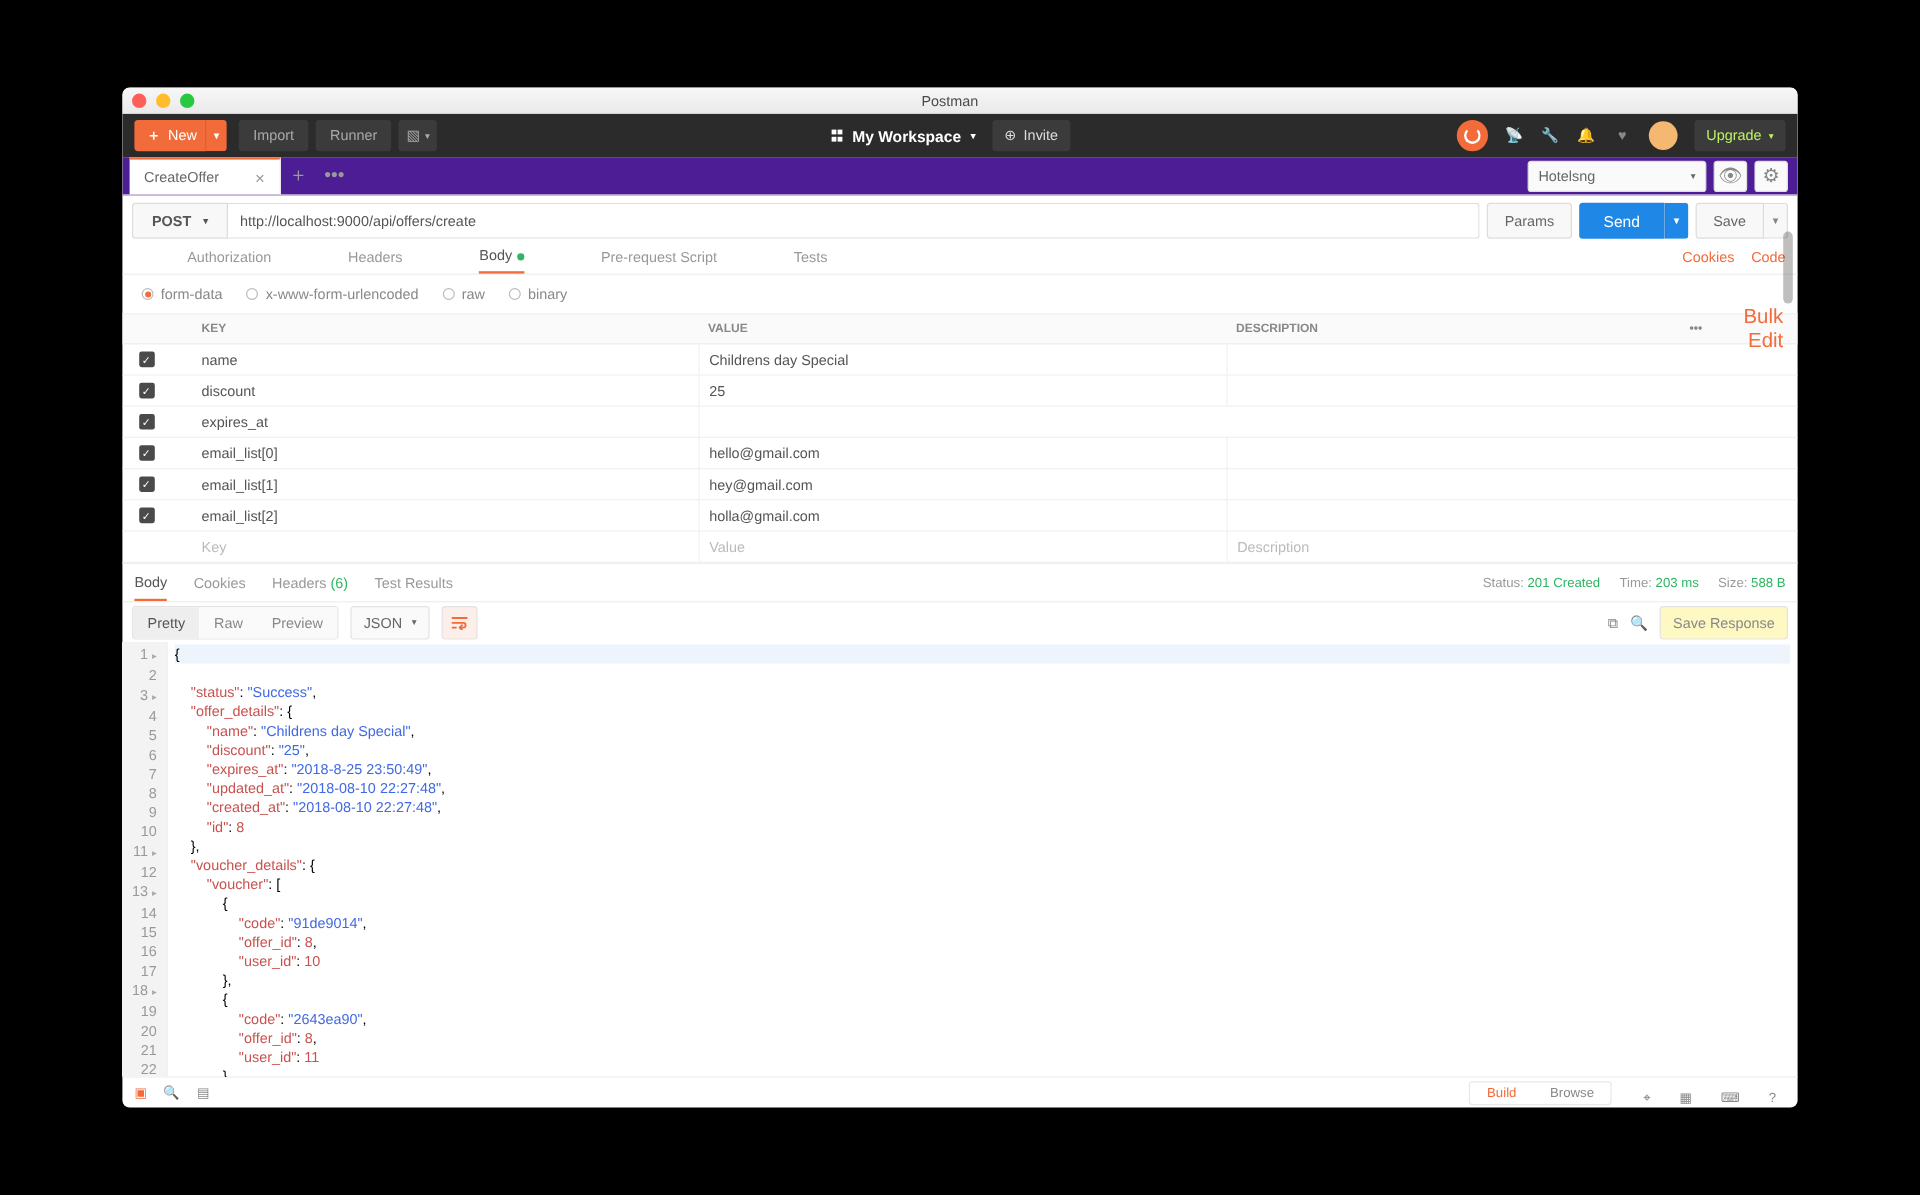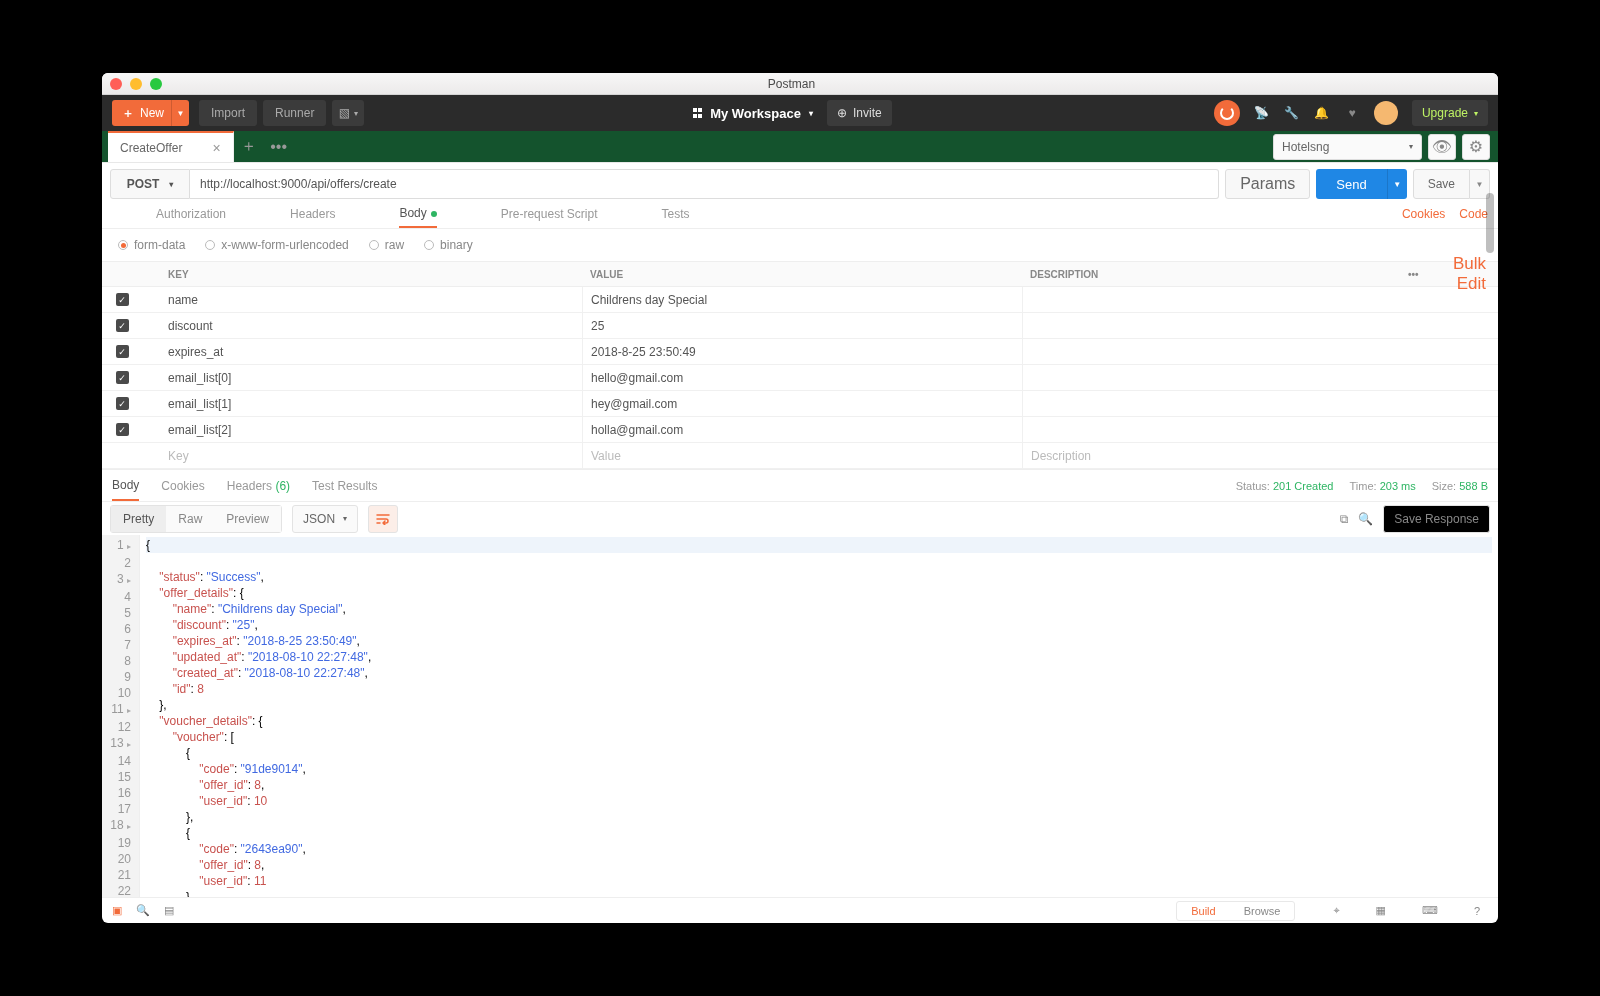--- a/index.html
+++ b/index.html
@@ -19,31 +19,31 @@
 .ws { display: flex; align-items: center; gap: 8px; font-weight: 600; color: #fff; font-size: 13px; }
 .ws .grid-icon { display: grid; grid-template-columns: repeat(2,4px); grid-template-rows: repeat(2,4px); gap: 1.5px; }
 .ws .grid-icon span { background: #fff; width: 4px; height: 4px; }
 .invite { background: #3b3b3b; display: flex; align-items: center; gap: 6px; padding: 0 10px; height: 26px; border-radius: 3px; color: #ddd; font-size: 12px; }
 .tb-right { display: flex; align-items: center; gap: 14px; }
 .ico { width: 16px; height: 16px; color: #888; display: flex; align-items: center; justify-content: center; }
 .sync { width: 26px; height: 26px; border-radius: 50%; background: #f26b3a; display: flex; align-items: center; justify-content: center; }
 .sync-inner { width: 14px; height: 14px; border: 2px solid #fff; border-radius: 50%; border-top-color: transparent; }
 .avatar { width: 24px; height: 24px; border-radius: 50%; background: #f5b870; }
 .upgrade { background: #3b3b3b; color: #bef264; padding: 0 10px; height: 26px; display: flex; align-items: center; border-radius: 3px; gap: 6px; font-size: 12px; }
-.tabs-row { height: 32px; background: #14532d; border-bottom: 1px solid #e8e8e8; display: flex; align-items: stretch; padding-left: 6px; }
+.tabs-row { height: 32px; background: #4c1d95; border-bottom: 1px solid #e8e8e8; display: flex; align-items: stretch; padding-left: 6px; }
 .tab { display: flex; align-items: center; padding: 0 12px; font-size: 12px; color: #666; border-top: 2px solid #f26b3a; background: #fff; gap: 30px; border-right: 1px solid #eee; }
 .tab-close { cursor: pointer; color: #999; font-size: 14px; }
 .tab-add, .tab-more { width: 30px; display: flex; align-items: center; justify-content: center; color: #999; cursor: pointer; }
 .tabs-right { margin-left: auto; margin-right: 8px; display: flex; align-items: center; gap: 6px; }
 .env-select { border: 1px solid #ddd; background: #fafafa; height: 26px; width: 149px; font-size: 12px; padding: 0 8px; color: #666; display: flex; align-items: center; justify-content: space-between; border-radius: 3px; }
 .env-icon { width: 28px; height: 26px; border: 1px solid #ddd; background: #fafafa; display: flex; align-items: center; justify-content: center; border-radius: 3px; color: #888; }
 .req-row { height: 36px; display: flex; align-items: stretch; padding: 6px 8px 0 8px; gap: 0; }
 .method { border: 1px solid #ddd; background: #f8f8f8; display: flex; align-items: center; justify-content: center; gap: 10px; width: 80px; font-size: 12px; color: #555; font-weight: 600; border-radius: 3px 0 0 3px; }
 .url { flex: 1; border: 1px solid #ddd; border-left: none; font-size: 12px; color: #555; display: flex; align-items: center; padding: 0 10px; background: #fff; border-radius: 0 3px 3px 0; }
-.params { border: 1px solid #ddd; background: #f8f8f8; display: flex; align-items: center; padding: 0 14px; font-size: 16px; color: #666; margin-left: 6px; border-radius: 3px; }
+.params { border: 1px solid #ddd; background: #f8f8f8; display: flex; align-items: center; padding: 0 14px; font-size: 12px; color: #666; margin-left: 6px; border-radius: 3px; }
 .send { background: #1f87e5; color: #fff; display: flex; align-items: center; padding: 0 20px; font-size: 13px; margin-left: 6px; border-radius: 3px 0 0 3px; font-weight: 500; }
 .send-dd { background: #1f87e5; width: 20px; display: flex; align-items: center; justify-content: center; color: #fff; border-left: 1px solid rgba(0,0,0,0.12); border-radius: 0 3px 3px 0; font-size: 8px; }
 .save { border: 1px solid #ddd; background: #f8f8f8; display: flex; align-items: center; padding: 0 14px; font-size: 12px; color: #666; margin-left: 6px; border-radius: 3px 0 0 3px; }
 .save-dd { border: 1px solid #ddd; border-left: none; background: #f8f8f8; width: 20px; display: flex; align-items: center; justify-content: center; color: #888; border-radius: 0 3px 3px 0; font-size: 8px; }
 .subtabs { height: 30px; display: flex; align-items: center; padding: 0 10px; font-size: 12px; color: #999; gap: 20px; border-bottom: 1px solid #eee; }
 .subtab { padding: 6px 0; cursor: pointer; margin-left: 44px; }
 .subtab.active { color: #555; border-bottom: 2px solid #f26b3a; font-weight: 500; }
 .dot-green { width: 6px; height: 6px; background: #2eb563; border-radius: 50%; display: inline-block; margin-left: 4px; }
 .subtabs-right { margin-left: auto; display: flex; gap: 14px; }
 .subtabs-right span { color: #f26b3a; cursor: pointer; }
@@ -72,30 +72,30 @@
 .resp-meta .val { color: #2eb563; }
 .resp-toolbar { height: 34px; display: flex; align-items: center; padding: 0 8px; gap: 4px; font-size: 12px; border-top: 1px solid #eee; }
 .seg { display: flex; border: 1px solid #e3e3e3; border-radius: 3px; }
 .seg-btn { padding: 6px 12px; color: #888; background: #fafafa; }
 .seg-btn.active { background: #eee; color: #555; }
 .fmt-select { border: 1px solid #e3e3e3; border-radius: 3px; padding: 6px 10px; background: #fafafa; color: #666; display: flex; align-items: center; gap: 8px; margin-left: 6px; }
 .fmt-icon { border: 1px solid #e3e3e3; border-radius: 3px; width: 30px; height: 28px; background: #fafafa; display: flex; align-items: center; justify-content: center; margin-left: 6px; }
 .fmt-icon.active { background: #fceee8; }
 .fmt-icon svg, .fmt-icon .bars { color: #f26b3a; }
 .resp-right { margin-left: auto; display: flex; align-items: center; gap: 10px; color: #888; }
-.save-resp { border: 1px solid #e3e3e3; padding: 6px 10px; background: #000000; border-radius: 3px; font-size: 12px; color: #888; }
+.save-resp { border: 1px solid #e3e3e3; padding: 6px 10px; background: #fef9c3; border-radius: 3px; font-size: 12px; color: #888; }
 .code { flex: 1; overflow: auto; font-family: Menlo, Consolas, monospace; font-size: 12px; display: flex; }
 .gutter { background: #f3f3f3; color: #999; text-align: right; padding: 2px 8px 2px 4px; line-height: 16px; width: 38px; flex-shrink: 0; border-right: 1px solid #eee; }
 .code-body { padding: 2px 6px; line-height: 16px; white-space: pre; flex: 1; }
 .hl-line { background: #eef4fb; display: block; }
 .k-red { color: #c8524e; }
 .v-blue { color: #4169e1; }
 .v-red { color: #c8524e; }
 .statusbar { height: 26px; border-top: 1px solid #eee; display: flex; align-items: center; padding: 0 10px; font-size: 11px; color: #888; gap: 14px; }
-.statusbar .right { margin-left: auto; display: flex; align-items: center; gap: 20px; }
+.statusbar .right { margin-left: auto; display: flex; align-items: flex-end; gap: 8px; }
 .seg2 { display: flex; border: 1px solid #e8e8e8; border-radius: 3px; margin-right: 10px; }
 .seg2-btn { padding: 3px 14px; }
 .seg2-btn.active { color: #f26b3a; }
 .caret { font-size: 8px; }
 .scrollbar { position: absolute; right: 4px; width: 8px; background: rgba(0,0,0,0.25); border-radius: 4px; }
 </style>
 </head>
 <body>
 
 <div class="window">
@@ -244,21 +244,20 @@
         </div>
     <div class="k">discount</div>
     <div class="v">25</div>
     <div class="d"></div>
       </div>
       <div class="kv-row">
         <div class="check">
           <div class="checkbox">✓</div>
         </div>
     <div class="k">expires_at</div>
-    <div class="v">2018-8-25 23:50:49</div>
     <div class="d"></div>
       </div>
       <div class="kv-row">
         <div class="check">
           <div class="checkbox">✓</div>
         </div>
     <div class="k">email_list[0]</div>
     <div class="v">hello@gmail.com</div>
     <div class="d"></div>
       </div>

